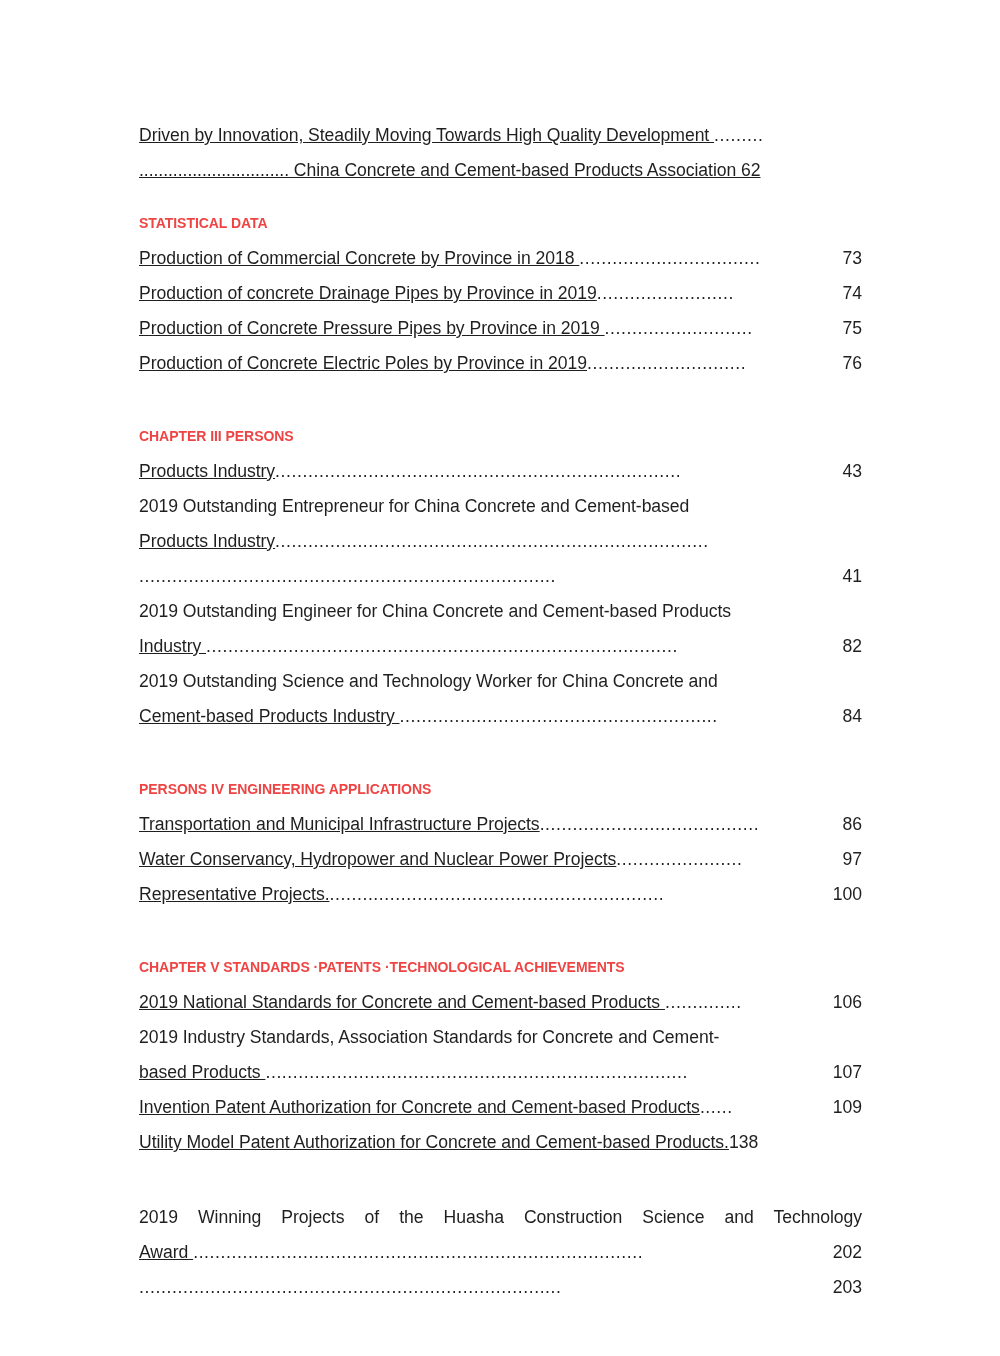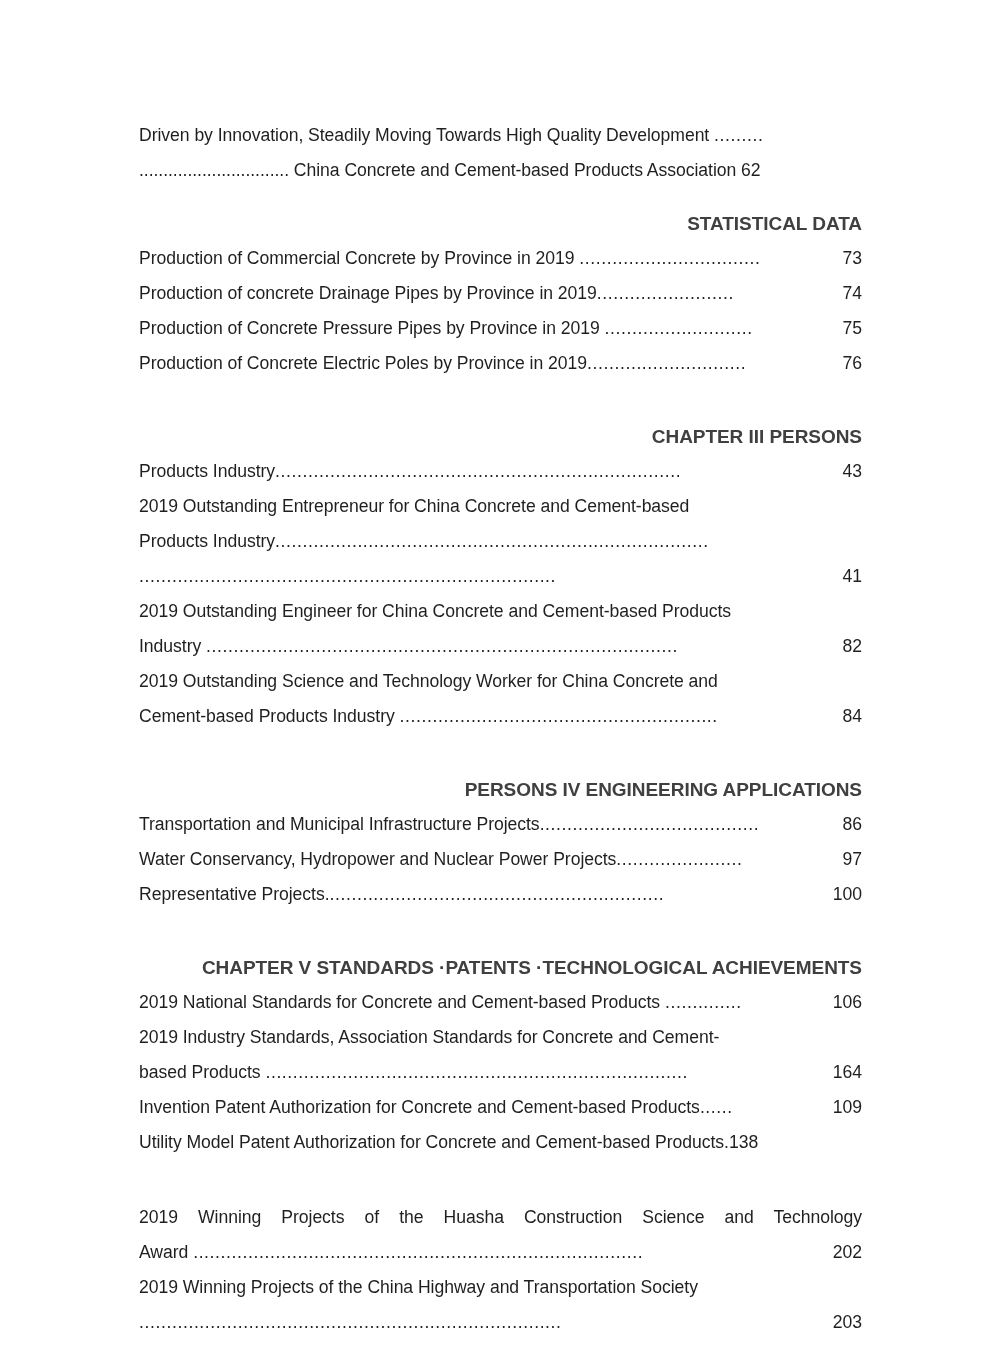--- a/index.html
+++ b/index.html
@@ -30,43 +30,43 @@
     font-size: 17.6px;
     line-height: 35px;
     height: 35px;
     color: #1f1f1f;
     white-space: nowrap;
     overflow: hidden;
     letter-spacing: -0.05px;
   }
 
   .toc-heading {
-    font-size: 19px;
+    font-size: 14px;
     line-height: 35px;
     height: 35px;
     font-weight: bold;
-    color: #404040;
+    color: #ef4444;
     white-space: nowrap;
     letter-spacing: -0.05px;
-    text-align: right;
   }
 
   
   .gap-sm { height: 18px; }
   .gap-lg { height: 38px; }
 
   
   .ld {
     display: flex;
     align-items: baseline;
     width: 100%;
   }
   .ld .txt {
     flex: 0 0 auto;
     white-space: pre;
+    text-decoration: underline;
   }
   .ld .dots {
     flex: 1 1 auto;
     overflow: hidden;
     white-space: nowrap;
     margin: 0 0px;
     position: relative;
     bottom: 0px;
     color: #222;
     font-size: 17.6px;
@@ -102,21 +102,21 @@
   <div class="toc-line ld">
     <span class="txt">...............................</span>
     <span class="txt"> China Concrete and Cement-based Products Association 62</span>
   </div>
 
   <div class="gap-sm"></div>
 
   <div class="toc-heading">STATISTICAL DATA</div>
 
   <div class="toc-line ld">
-    <span class="txt">Production of Commercial Concrete by Province in 2019 </span>
+    <span class="txt">Production of Commercial Concrete by Province in 2018 </span>
     <span class="dots">.................................</span>
     <span class="pg"> 73</span>
   </div>
   <div class="toc-line ld">
     <span class="txt">Production of concrete Drainage Pipes by Province in 2019</span>
     <span class="dots">.........................</span>
     <span class="pg"> 74</span>
   </div>
   <div class="toc-line ld">
     <span class="txt">Production of Concrete Pressure Pipes by Province in 2019 </span>
@@ -190,40 +190,39 @@
   <div class="toc-line ld">
     <span class="txt">2019 National Standards for Concrete and Cement-based Products </span>
     <span class="dots">..............</span>
     <span class="pg">106</span>
   </div>
 
   <div class="toc-line plain">2019 Industry Standards, Association Standards for Concrete and Cement-</div>
   <div class="toc-line ld">
     <span class="txt">based Products </span>
     <span class="dots">.............................................................................</span>
-    <span class="pg">164</span>
+    <span class="pg">107</span>
   </div>
 
   <div class="toc-line ld">
     <span class="txt">Invention Patent Authorization for Concrete and Cement-based Products</span>
     <span class="dots">......</span>
     <span class="pg">109</span>
   </div>
 
   <div class="toc-line ld">
     <span class="txt">Utility Model Patent Authorization for Concrete and Cement-based Products.</span>
     <span class="pg">138</span>
   </div>
 
   <div class="toc-line just">2019 Winning Projects of the Huasha Construction Science and Technology</div>
   <div class="toc-line ld">
     <span class="txt">Award </span>
     <span class="dots">..................................................................................</span>
     <span class="pg">202</span>
   </div>
 
-  <div class="toc-line plain">2019 Winning Projects of the China Highway and Transportation Society</div>
   <div class="toc-line ld ld-cont">
     <span class="dots">.............................................................................</span>
     <span class="pg">203</span>
   </div>
 
 </div>
 
 </body></html>

